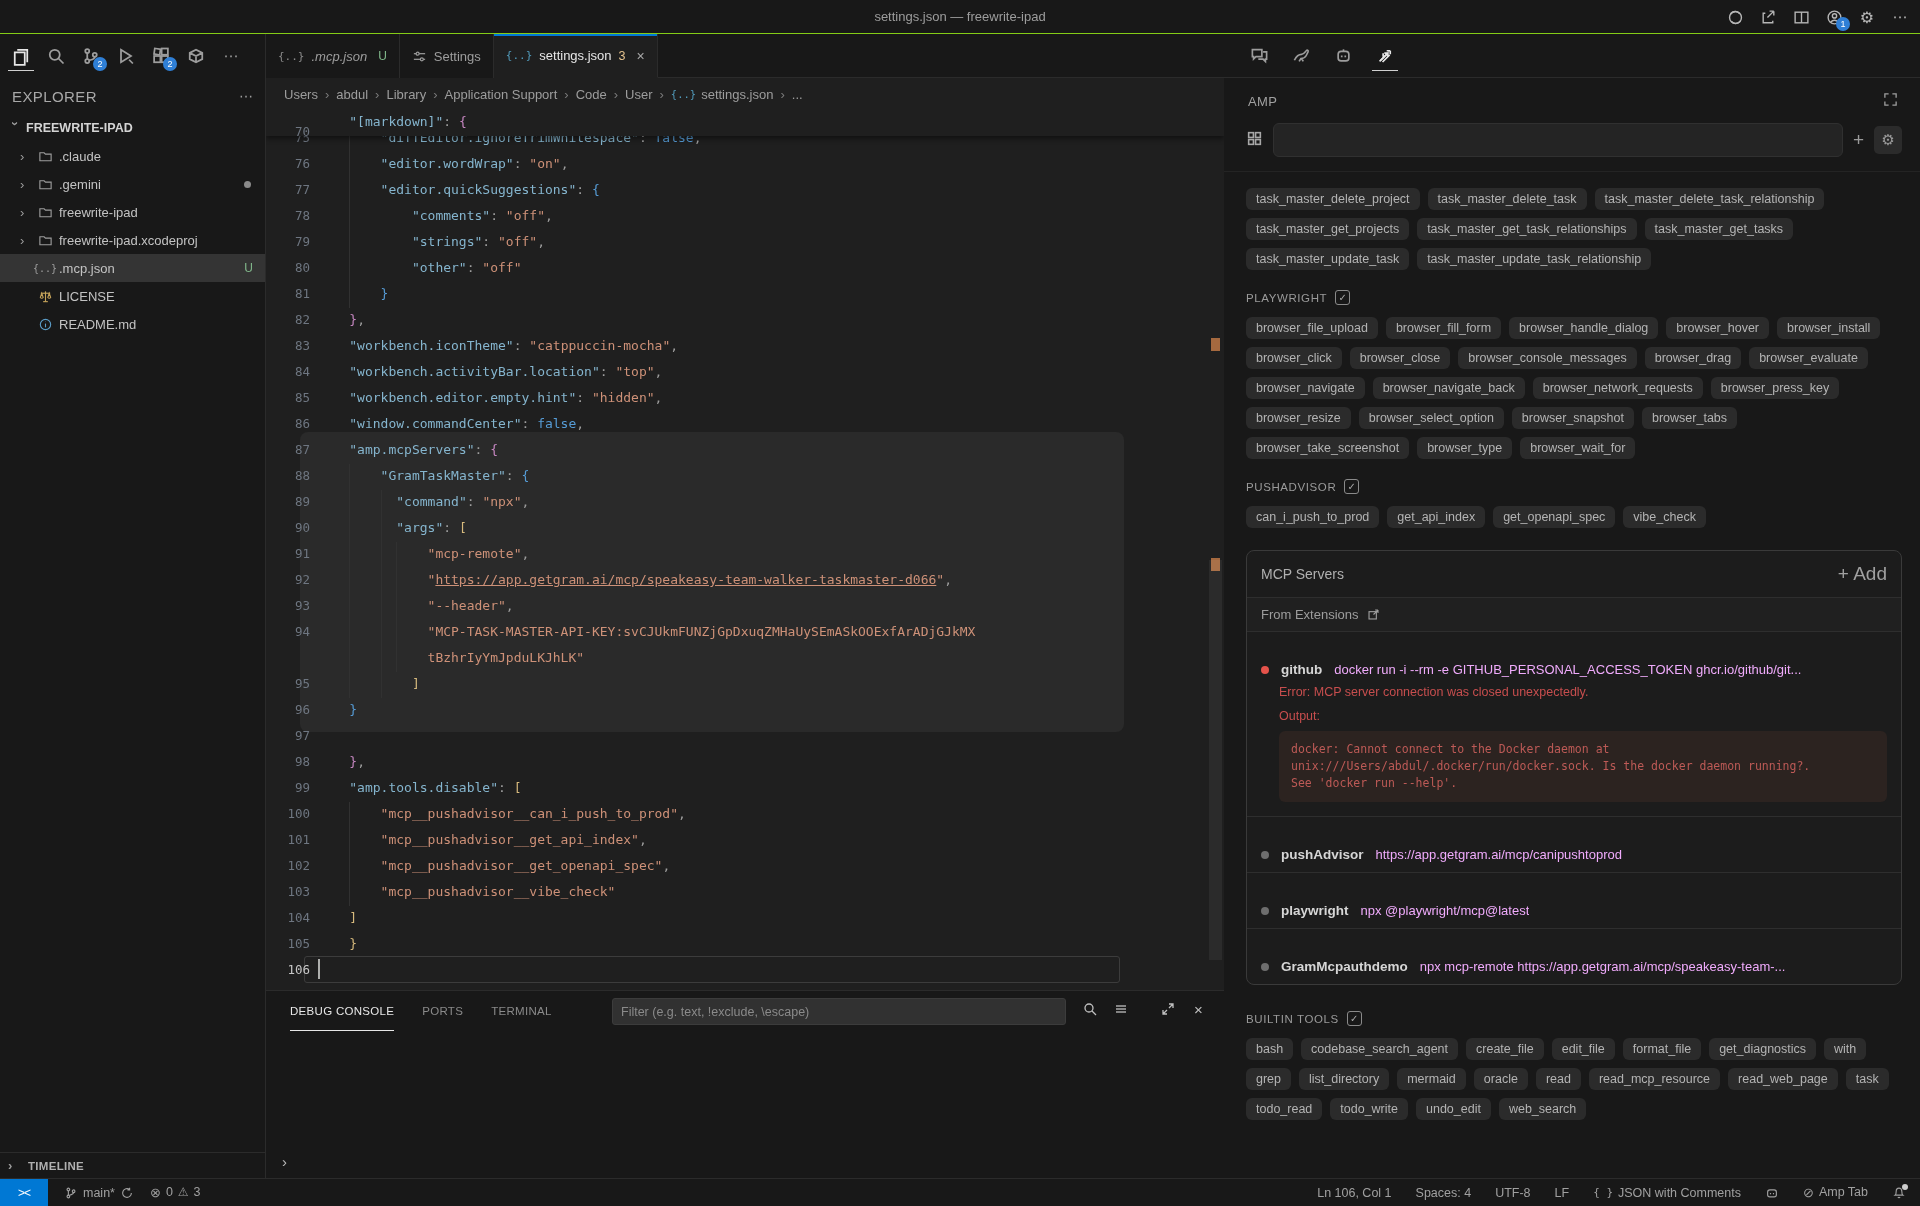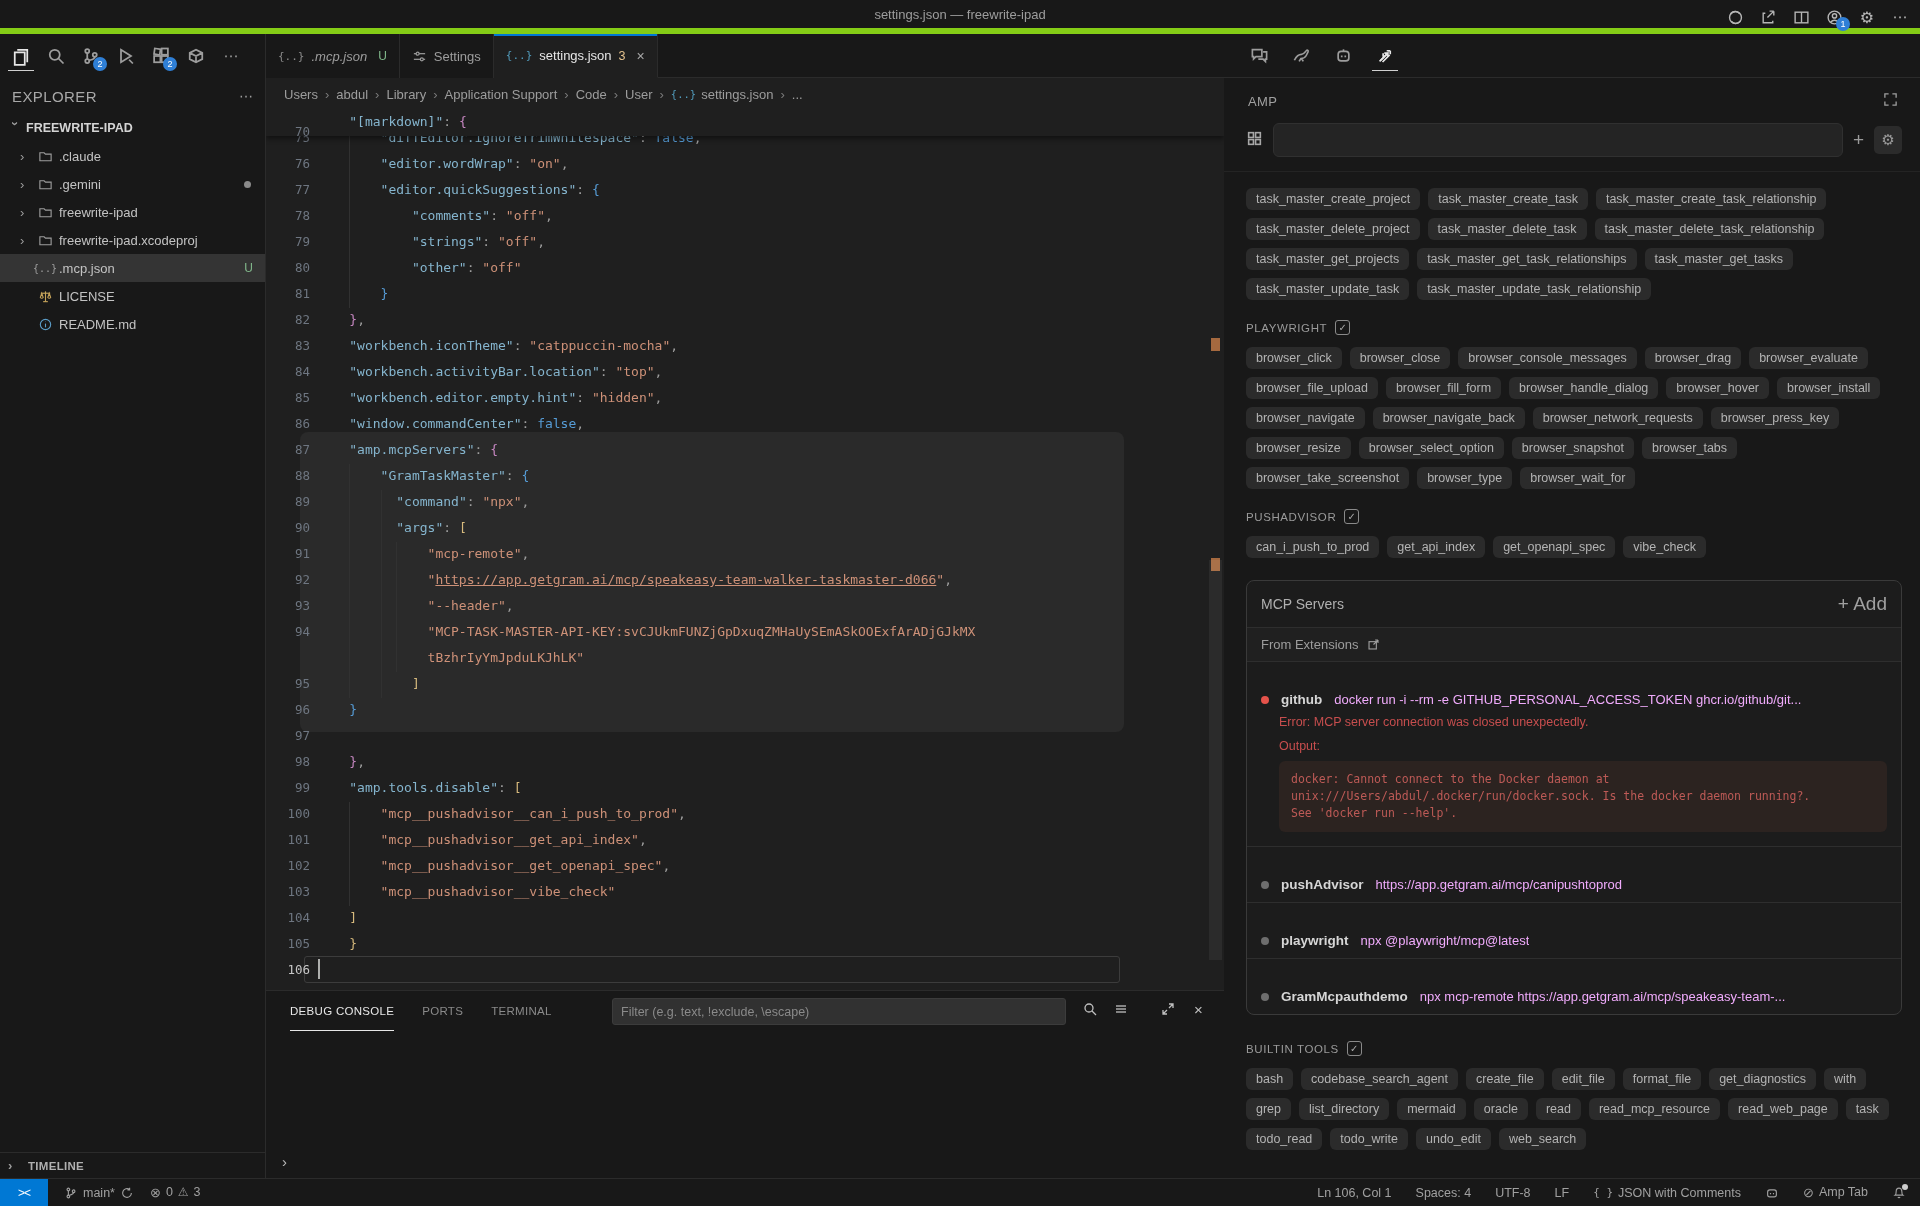--- a/index.html
+++ b/index.html
@@ -1,21 +1,21 @@
 <!DOCTYPE html>
 <html><head>
 <meta charset="utf-8">
 <style>
   * { margin:0; padding:0; box-sizing:border-box; }
   html,body { width:1920px; height:1206px; overflow:hidden; background:#181818;
     font-family:"Liberation Sans", sans-serif; color:#cccccc; }
 
   
   #titlebar { position:absolute; left:0; top:0; width:1920px; height:34px; background:#181818;
-    border-bottom:6px solid #84cc16; display:flex; align-items:center; justify-content:center; }
+    border-bottom:1px solid #84cc16; display:flex; align-items:center; justify-content:center; }
   #titlebar .win-title { font-size:13px; color:#9d9d9d; }
   #titlebar .tb-icons { position:absolute; right:10px; top:0; height:34px; display:flex; align-items:center; gap:13px; }
   .tb-ic { width:20px; height:20px; color:#b6b6b6; position:relative; display:flex; align-items:center; justify-content:center; }
   .tb-ic svg { width:17px; height:17px; stroke:#b6b6b6; fill:none; stroke-width:1.3; }
   .badge-blue { position:absolute; right:-6px; bottom:-4px; min-width:14px; height:14px; border-radius:8px;
     background:#2f7fd6; color:#fff; font-size:9px; line-height:14px; text-align:center; padding:0 3px; }
 
   
   #sidebar { position:absolute; left:0; top:34px; width:266px; height:1144px; background:#181818; border-right:1px solid #2b2b2b; }
   #activity-row { height:44px; display:flex; align-items:center; padding-left:8px; gap:9px; }
@@ -508,55 +508,50 @@
           <rect x="9" y="2.5" width="4.5" height="4.5"></rect>
           <rect x="2.5" y="9" width="4.5" height="4.5"></rect>
           <rect x="9" y="9" width="4.5" height="4.5"></rect>
         </svg></span>
     <div id="amp-input"></div>
     <span id="amp-plus">+</span>
     <span id="amp-gear">⚙</span>
   </div>
   <div id="panel-content">
       <div class="chip-row">
-        <span class="chip">task_master_create_project</span>
-        <span class="chip">task_master_create_task</span>
-        <span class="chip">task_master_create_task_relationship</span>
-      </div>
-      <div class="chip-row">
         <span class="chip">task_master_delete_project</span>
         <span class="chip">task_master_delete_task</span>
         <span class="chip">task_master_delete_task_relationship</span>
       </div>
       <div class="chip-row">
         <span class="chip">task_master_get_projects</span>
         <span class="chip">task_master_get_task_relationships</span>
         <span class="chip">task_master_get_tasks</span>
       </div>
       <div class="chip-row">
         <span class="chip">task_master_update_task</span>
         <span class="chip">task_master_update_task_relationship</span>
       </div>
       <div class="sec-head">
         <span class="sec-title">PLAYWRIGHT</span>
         <span class="checkbox">✓</span>
+      </div>
+      <div class="chip-row">
+        <span class="chip">browser_file_upload</span>
+        <span class="chip">browser_fill_form</span>
+        <span class="chip">browser_handle_dialog</span>
+        <span class="chip">browser_hover</span>
+        <span class="chip">browser_install</span>
       </div>
       <div class="chip-row">
         <span class="chip">browser_click</span>
         <span class="chip">browser_close</span>
         <span class="chip">browser_console_messages</span>
         <span class="chip">browser_drag</span>
         <span class="chip">browser_evaluate</span>
-      </div>
-      <div class="chip-row">
-        <span class="chip">browser_file_upload</span>
-        <span class="chip">browser_fill_form</span>
-        <span class="chip">browser_handle_dialog</span>
-        <span class="chip">browser_hover</span>
-        <span class="chip">browser_install</span>
       </div>
       <div class="chip-row">
         <span class="chip">browser_navigate</span>
         <span class="chip">browser_navigate_back</span>
         <span class="chip">browser_network_requests</span>
         <span class="chip">browser_press_key</span>
       </div>
       <div class="chip-row">
         <span class="chip">browser_resize</span>
         <span class="chip">browser_select_option</span>

